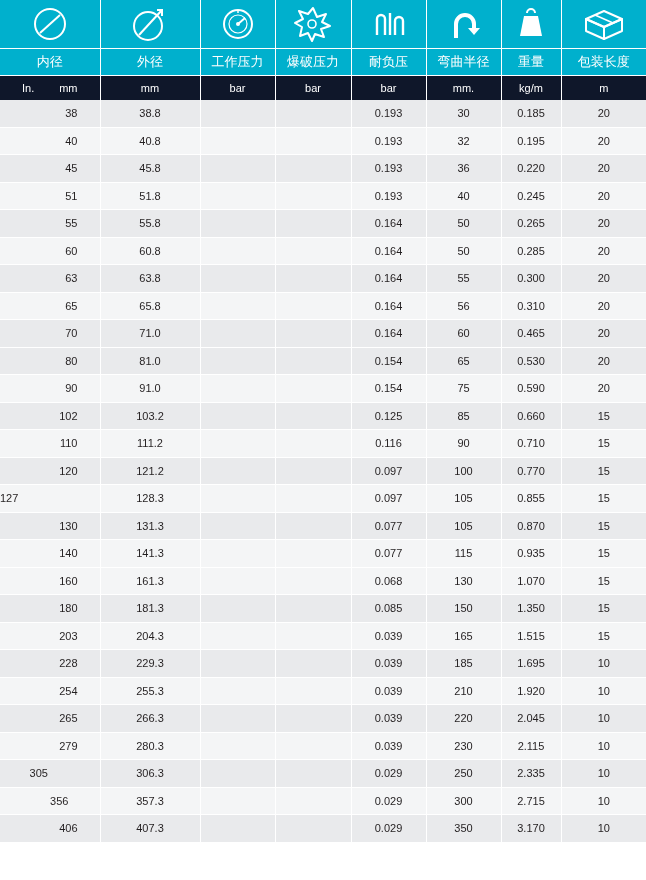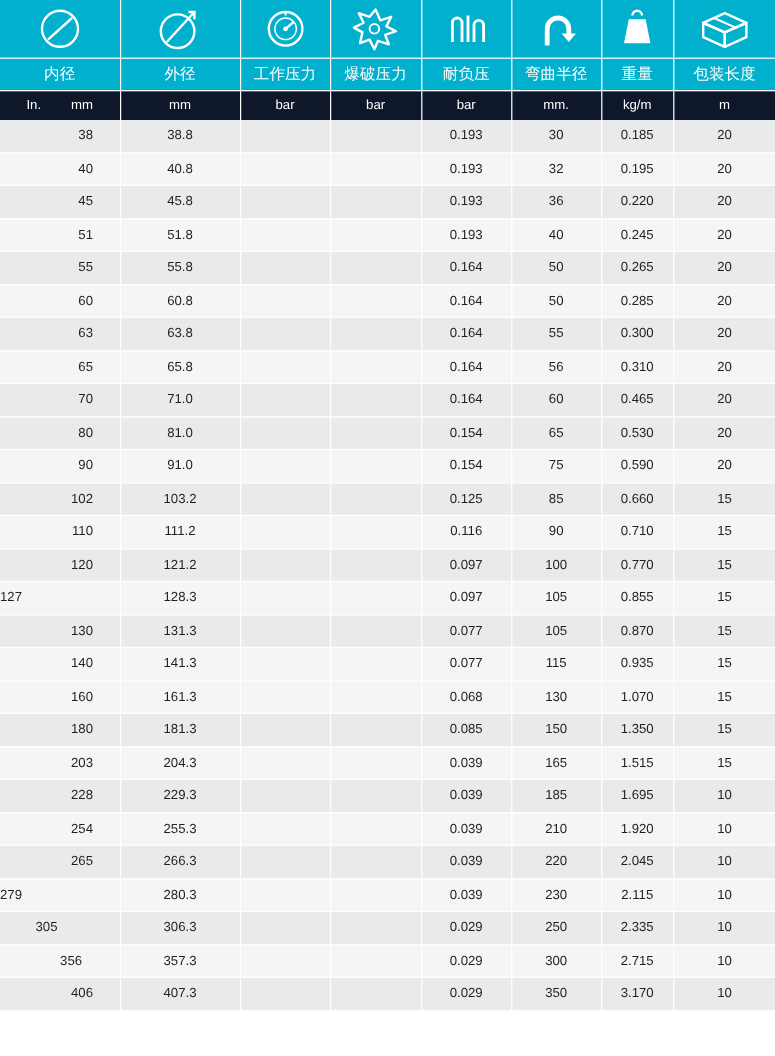--- a/index.html
+++ b/index.html
@@ -419,21 +419,21 @@
         <td style="padding-right: 22px; text-align: right;">265</td>
         <td>266.3</td>
         <td></td>
         <td></td>
         <td>0.039</td>
         <td>220</td>
         <td>2.045</td>
         <td>10</td>
       </tr>
       <tr class="data-row even">
-        <td style="padding-right: 22px; text-align: left;">279</td>
+        <td style="padding-right: 22px; text-align: right;">279</td>
         <td>280.3</td>
         <td></td>
         <td></td>
         <td>0.039</td>
         <td>230</td>
         <td>2.115</td>
         <td>10</td>
       </tr>
       <tr class="data-row odd">
         <td style="padding-right: 22px; text-align: center;">305</td>

